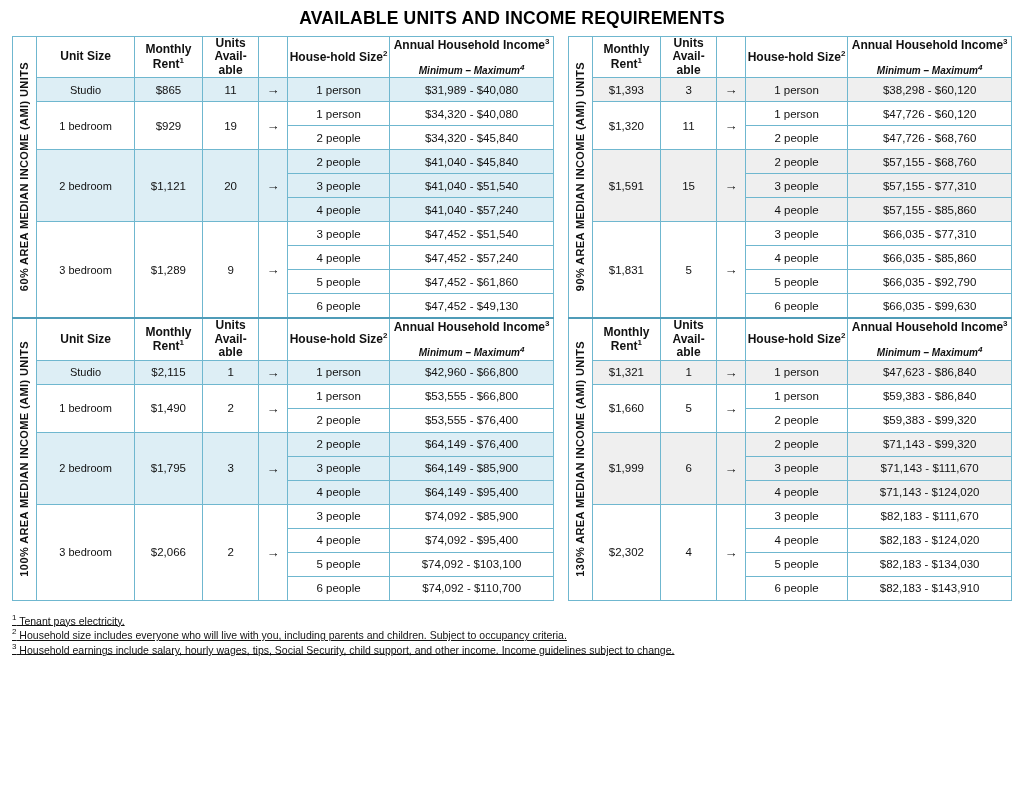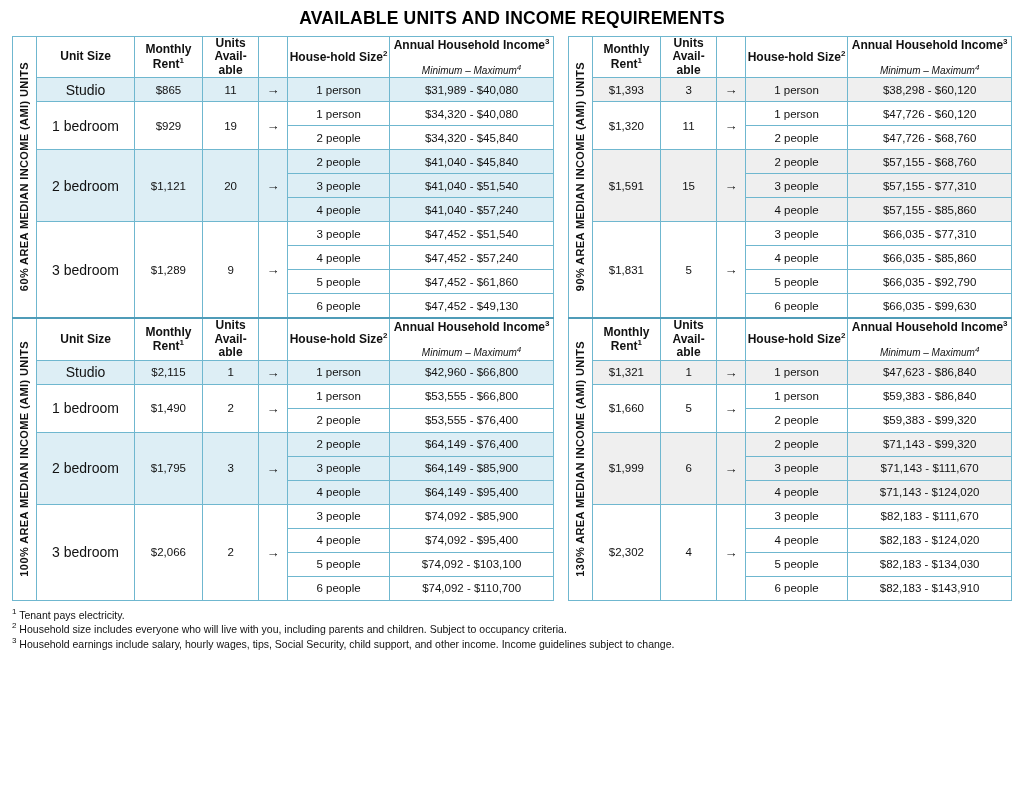--- a/index.html
+++ b/index.html
@@ -59,44 +59,45 @@
     border:none !important;
     background:#ffffff;
   }
   .hdr{
     font-weight:bold;
     font-size:12px;
     line-height:1.12;
     padding:3px 2px;
   }
   .hdr .sub{
-    font-weight:normal;
+    font-weight:bold;
     font-style:italic;
     font-size:10px;
     display:block;
     margin-top:12px;
   }
   sup{font-size:8px; vertical-align:super;}
   .blue{background:#ddeef5;}
   .grayc{background:#efefef;}
   .white{background:#ffffff;}
   .arrowcell{
     width:22px;
     font-size:13px;
     color:#2f8fb5;
   }
   .arrow-blue{color:#2f8fb5;}
   .arrow-gray{color:#555;}
-  .unitsize{font-size:14px;margin-top:15px;}
+  .unitsize{font-size:11px;margin-top:15px;}
   .sec-sep{border-top:2px solid #4f9cb8 !important;}
   .footnotes{
-    margin-top:6px;
+    margin-top:12px;
     font-size:10.5px;
     line-height:1.35;
     color:#111;
+    text-decoration:underline;
   }
   .footnotes div{white-space:nowrap;}
   .footnotes sup{font-size:8px;}
   
   col.c-band{width:22px;}
   col.c-unit{width:90px;}
   col.c-rent{width:62px;}
   col.c-units{width:52px;}
   col.c-arrow{width:26px;}
   col.c-hh{width:94px;}

